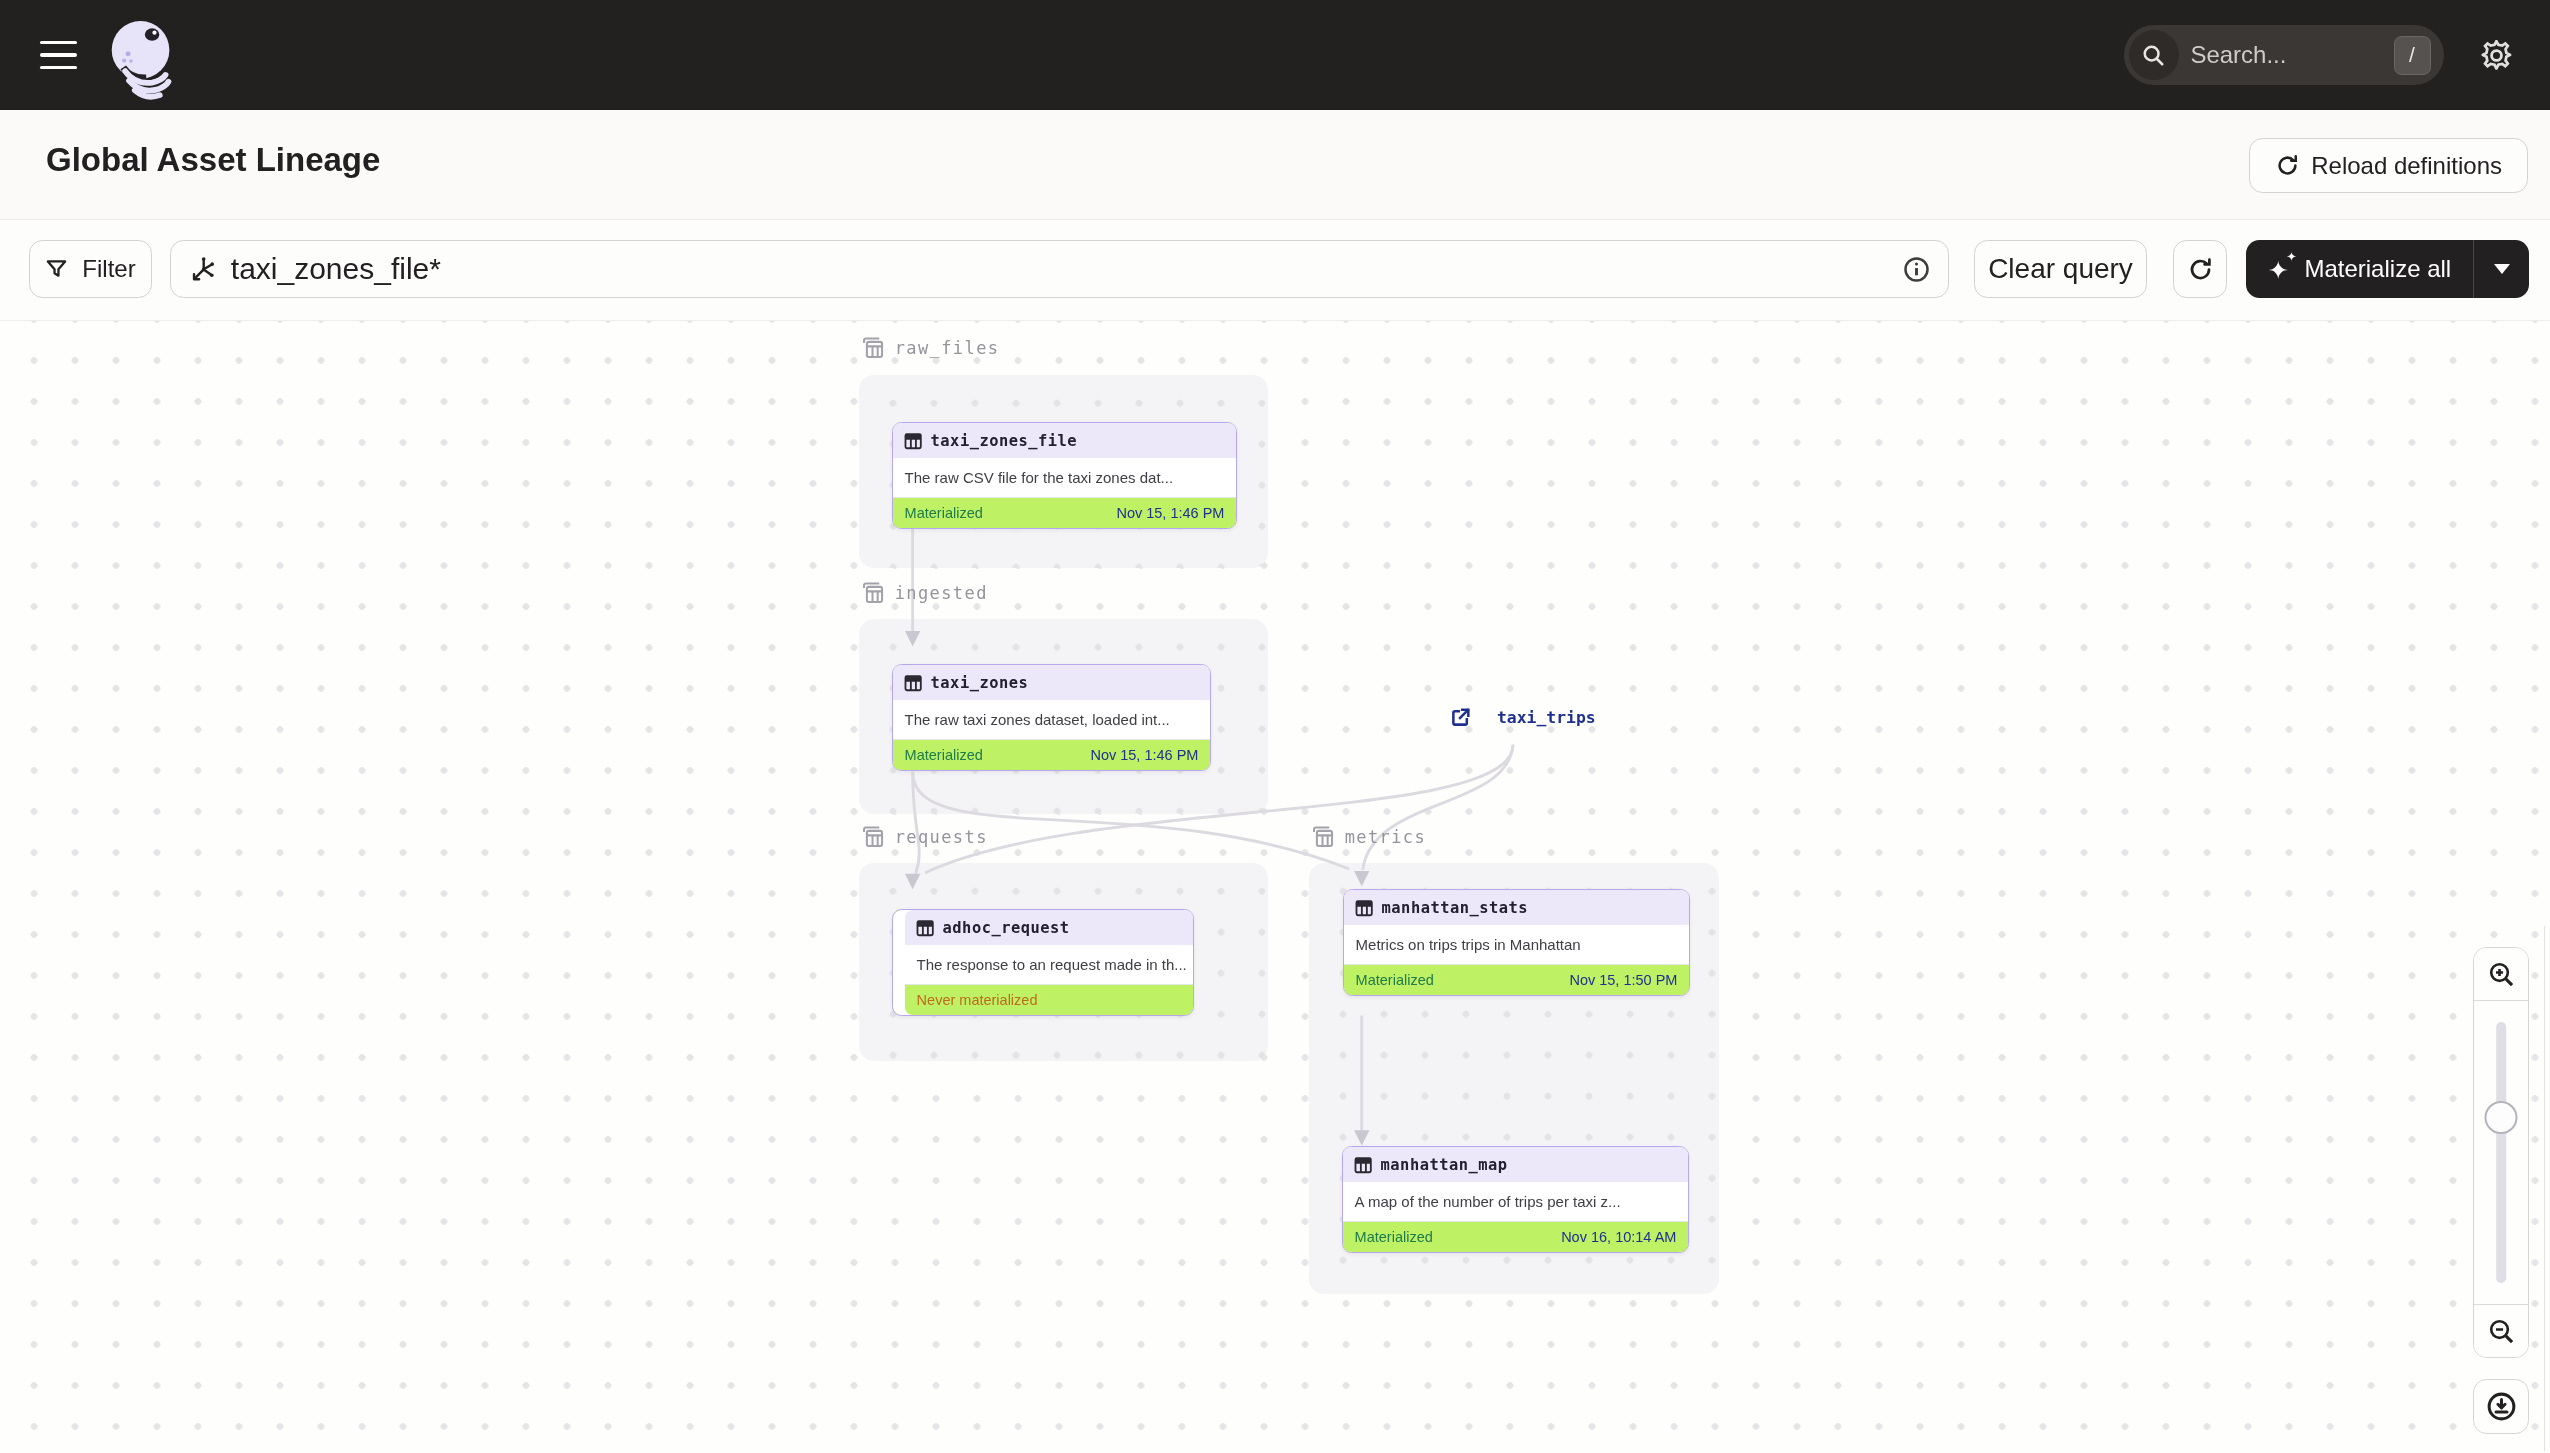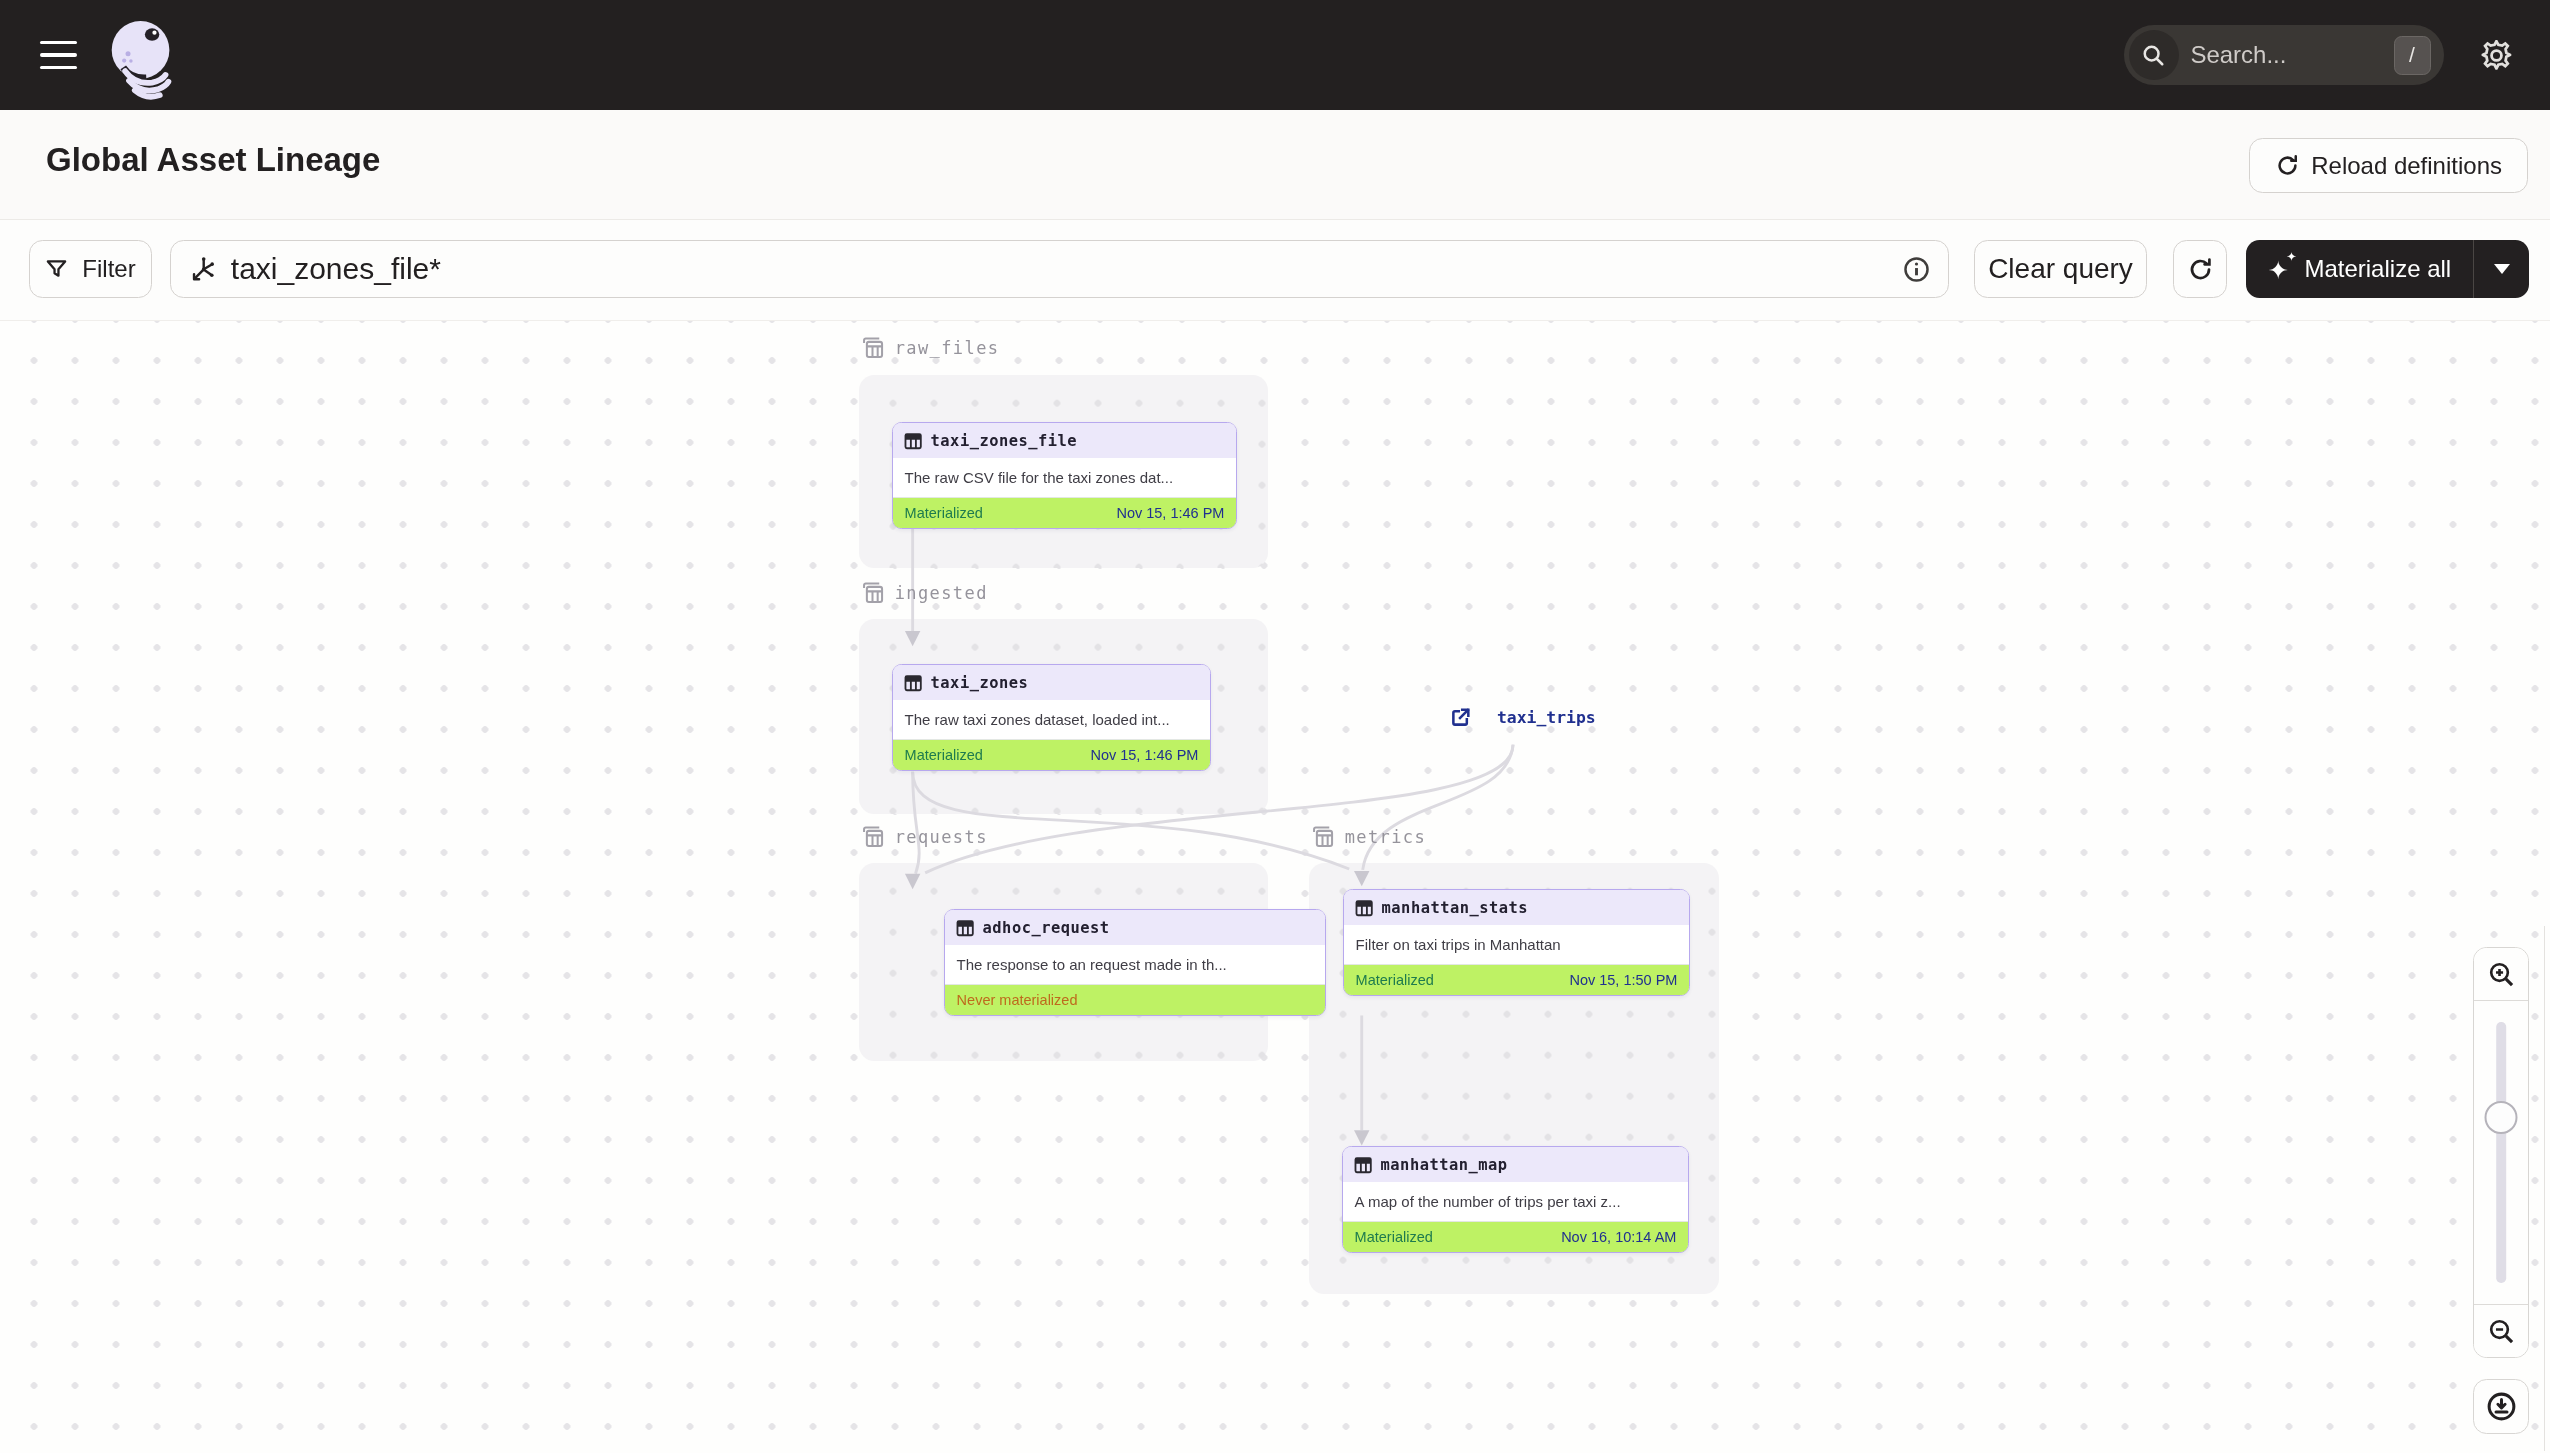--- a/index.html
+++ b/index.html
@@ -274,21 +274,21 @@
       </svg>
       <span class="node-name mono">taxi_zones</span>
     </div>
     <div class="node-body">The raw taxi zones dataset, loaded int...</div>
     <div class="node-footer">
       <span class="status-materialized">Materialized</span>
       <span class="node-timestamp">Nov 15, 1:46 PM</span>
     </div>
   </div>
 
-  <div class="asset-node" style="left:944px; top:600px; width:382px;">
+  <div class="asset-node" style="left:892px; top:600px; width:302px;padding-left:12px;">
     <div class="node-header">
       <svg class="icon" width="18.3" height="18.3" viewBox="0 0 16 16" fill="none" stroke="#2A2830" stroke-width="1.6">
         <rect x="1.3" y="1.8" width="13.4" height="12.4" rx="1.2"></rect>
         <path d="M1.3 6 h13.4 M6 6 v8.2 M10.4 6 v8.2"></path>
         <path d="M1.3 3 a1.2 1.2 0 0 1 1.2 -1.2 h11 a1.2 1.2 0 0 1 1.2 1.2 v3 h-13.4 z" fill="#2A2830" stroke="none"></path>
       </svg>
       <span class="node-name mono">adhoc_request</span>
     </div>
     <div class="node-body">The response to an request made in th...</div>
     <div class="node-footer">
@@ -298,21 +298,21 @@
 
   <div class="asset-node" style="left:1343px; top:580px; width:347px;">
     <div class="node-header">
       <svg class="icon" width="18.3" height="18.3" viewBox="0 0 16 16" fill="none" stroke="#2A2830" stroke-width="1.6">
         <rect x="1.3" y="1.8" width="13.4" height="12.4" rx="1.2"></rect>
         <path d="M1.3 6 h13.4 M6 6 v8.2 M10.4 6 v8.2"></path>
         <path d="M1.3 3 a1.2 1.2 0 0 1 1.2 -1.2 h11 a1.2 1.2 0 0 1 1.2 1.2 v3 h-13.4 z" fill="#2A2830" stroke="none"></path>
       </svg>
       <span class="node-name mono">manhattan_stats</span>
     </div>
-    <div class="node-body">Filter on taxi trips in Manhattan</div>
+    <div class="node-body">Metrics on trips trips in Manhattan</div>
     <div class="node-footer">
       <span class="status-materialized">Materialized</span>
       <span class="node-timestamp">Nov 15, 1:50 PM</span>
     </div>
   </div>
 
   <div class="asset-node" style="left:1342px; top:837px; width:347px;">
     <div class="node-header">
       <svg class="icon" width="18.3" height="18.3" viewBox="0 0 16 16" fill="none" stroke="#2A2830" stroke-width="1.6">
         <rect x="1.3" y="1.8" width="13.4" height="12.4" rx="1.2"></rect>

